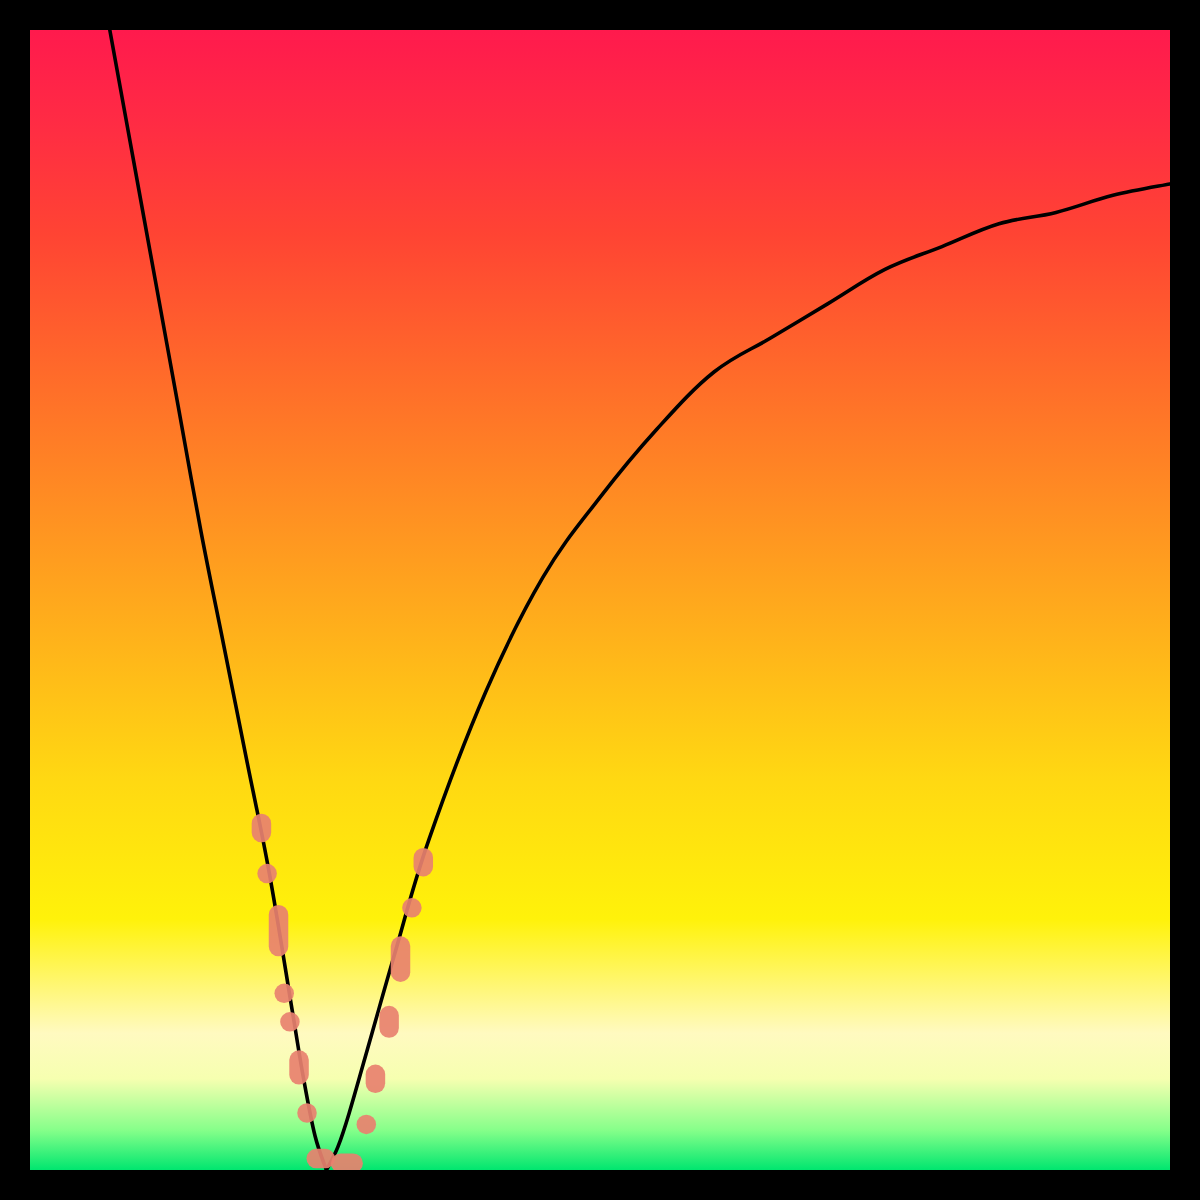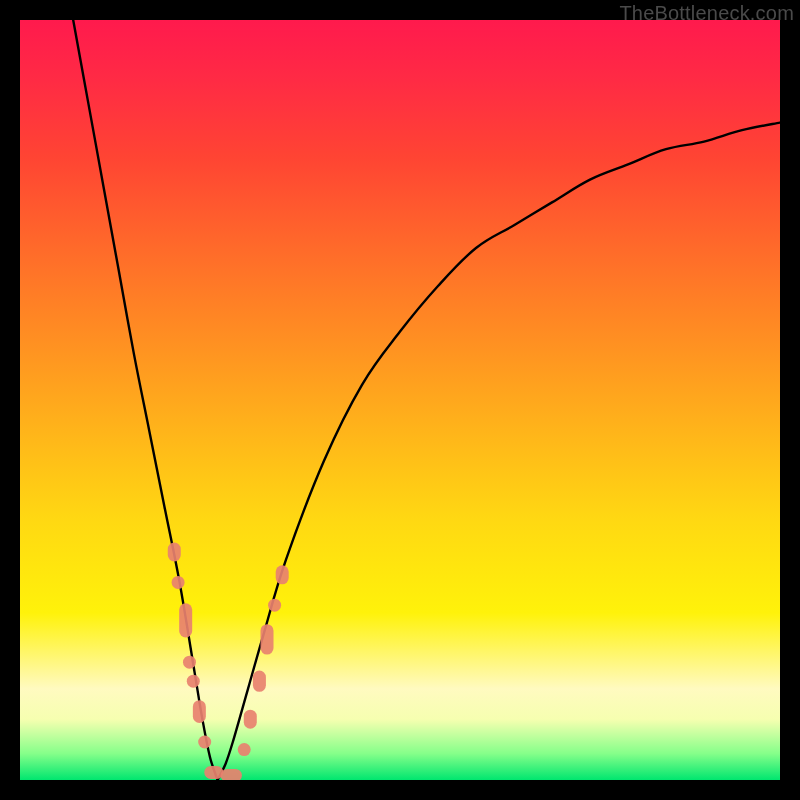--- a/index.html
+++ b/index.html
@@ -52,21 +52,20 @@
     left: 0;
     top: 0;
     width: 760px;
     height: 760px;
   }
 </style>
 </head>
 <body>
 
 <div class="frame">
-  <div class="watermark">TheBottleneck.com</div>
   <div class="plot-area">
     <svg class="curves" viewBox="0 0 760 760" preserveAspectRatio="none">
       <g id="curve-group">
           <path d="M 53.2 0 C 55.936 15.048000000000004, 62.92799999999999 53.50400000000003, 68.39999999999999 83.60000000000002 C 73.87199999999999 113.69600000000001, 78.128 137.10399999999996, 83.6 167.19999999999993 C 89.07199999999999 197.2959999999999, 93.328 220.70399999999995, 98.8 250.79999999999995 C 104.27199999999999 280.89599999999996, 108.52799999999999 305.67199999999997, 114 334.4 C 119.47200000000001 363.128, 123.72800000000002 383.03999999999996, 129.20000000000002 410.4 C 134.67200000000003 437.76, 138.928 459.04, 144.4 486.40000000000003 C 149.872 513.76, 154.128 532.304, 159.6 562.4 C 165.072 592.496, 170.696 628.976, 174.8 653.6 C 178.90400000000002 678.224, 179.66400000000002 684.152, 182.4 699.2 C 185.136 714.248, 187.264 726.2560000000001, 190 737.2 C 192.736 748.144, 196.232 755.896, 197.6 760" fill="none" stroke="#000000" stroke-width="2.4" stroke-linecap="round"></path>
           <path d="M 197.6 760 C 198.968 757.264, 202.46400000000003 751.64, 205.20000000000002 744.8 C 207.936 737.9599999999999, 208.69600000000003 735.68, 212.8 722 C 216.904 708.32, 222.528 687.952, 228 668.8 C 233.472 649.6479999999999, 236.36 638.856, 243.20000000000002 615.6 C 250.04000000000002 592.344, 255.056 571.0640000000001, 266 539.6 C 276.944 508.136, 290.32 472.264, 304 440.8 C 317.68 409.336, 328.32 388.056, 342 364.8 C 355.68 341.54400000000004, 366.32 329.384, 380 311.6 C 393.68 293.81600000000003, 404.32000000000005 281.048, 418.00000000000006 266 C 431.68000000000006 250.952, 442.32 238.944, 456 228 C 469.68 217.056, 480.32 213.40800000000004, 494 205.20000000000005 C 507.68 196.99200000000005, 518.32 190.60799999999998, 532 182.39999999999998 C 545.68 174.19199999999998, 556.32 166.44000000000003, 570 159.60000000000002 C 583.68 152.76000000000002, 594.32 149.87199999999999, 608 144.39999999999998 C 621.68 138.92799999999997, 632.32 133.30400000000003, 646 129.20000000000005 C 659.68 125.09600000000006, 670.32 125.02000000000002, 684 121.60000000000002 C 697.68 118.18000000000002, 708.32 113.62000000000005, 722 110.20000000000005 C 735.68 106.78000000000004, 753.16 103.96800000000003, 760 102.60000000000002" fill="none" stroke="#000000" stroke-width="2.4" stroke-linecap="round"></path>
         </g>
       <g id="marker-group">
           <rect x="147.78" y="522.5" width="13" height="19" rx="6.5" fill="#e8816f" fill-opacity="0.92"></rect>
           <rect x="151.58" y="555.9" width="13" height="13" rx="6.5" fill="#e8816f" fill-opacity="0.92"></rect>
           <rect x="159.18" y="583.3" width="13" height="34.199999999999996" rx="6.5" fill="#e8816f" fill-opacity="0.92"></rect>

